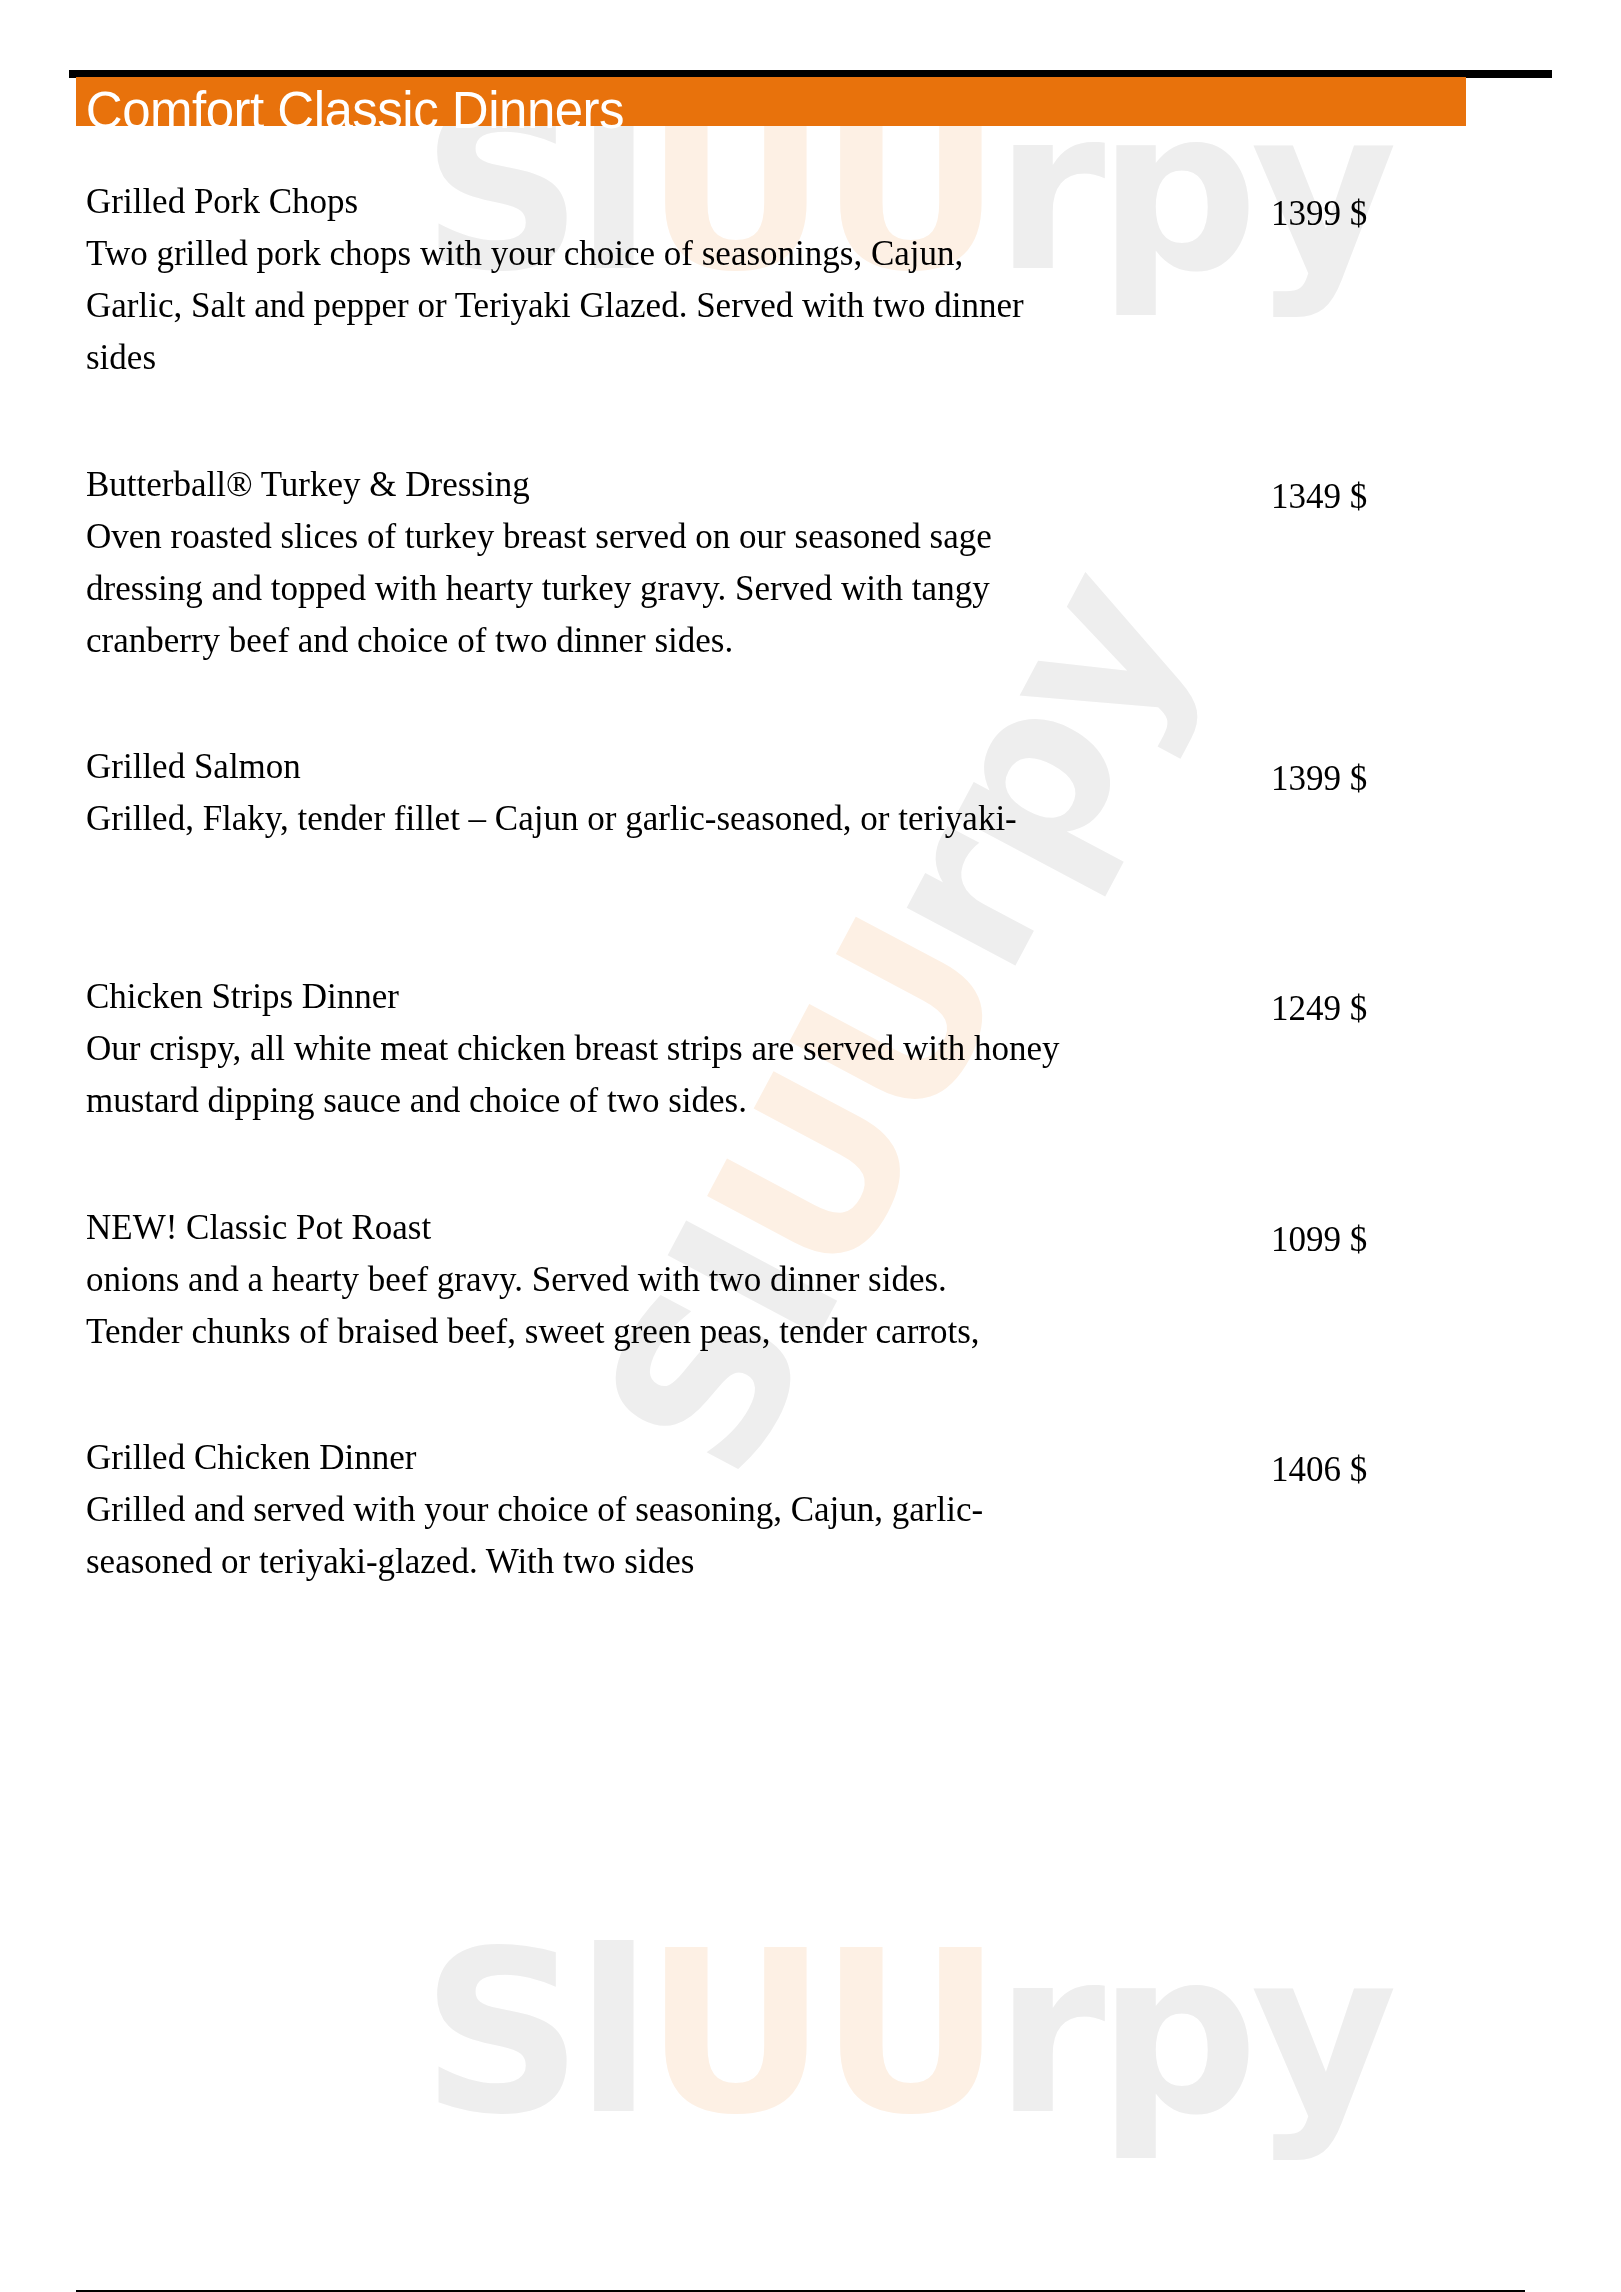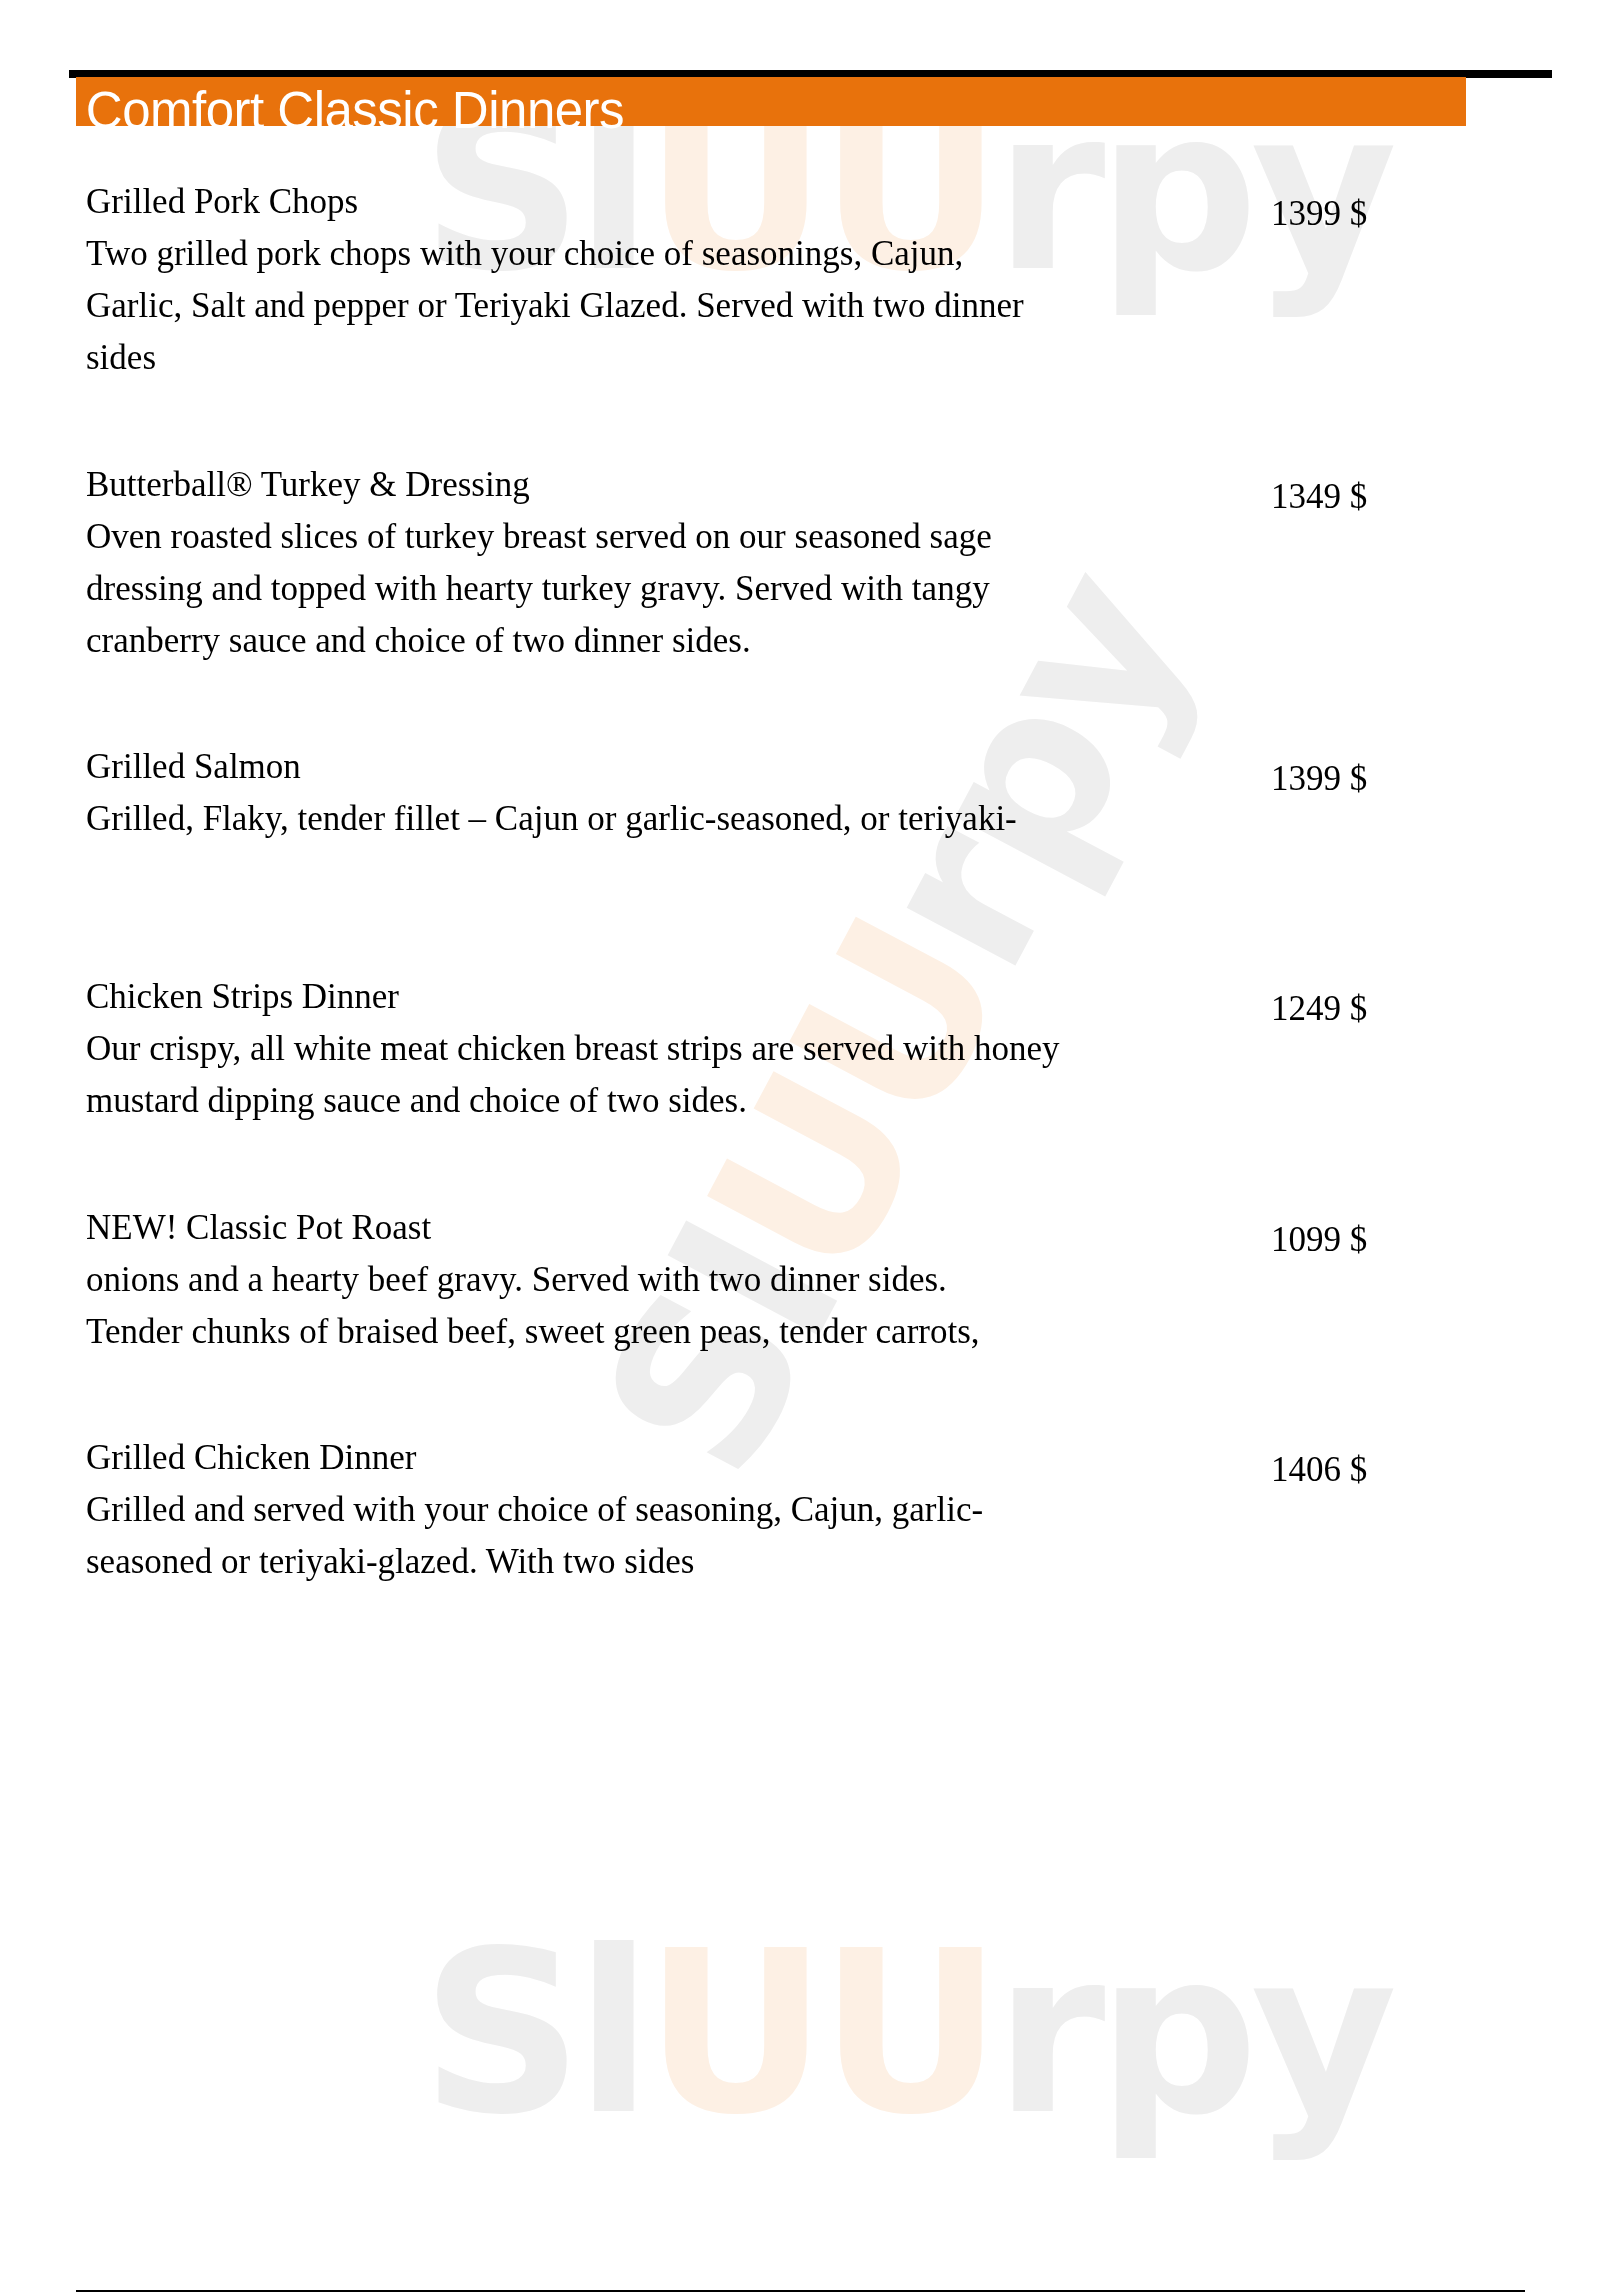--- a/index.html
+++ b/index.html
@@ -61,21 +61,21 @@
       <span>sides</span>
     </div>
   </div>
 
   <div class="item" style="top:459px;">
     <div class="item-name">Butterball® Turkey &amp; Dressing</div>
     <div class="item-price">1349 $</div>
     <div class="item-desc">
       <span>Oven roasted slices of turkey breast served on our seasoned sage</span>
       <span>dressing and topped with hearty turkey gravy. Served with tangy</span>
-      <span>cranberry sauce and choice of two dinner sides.</span>
+      <span>cranberry beef and choice of two dinner sides.</span>
     </div>
   </div>
 
   <div class="item" style="top:741px;">
     <div class="item-name">Grilled Salmon</div>
     <div class="item-price">1399 $</div>
     <div class="item-desc">
       <span>Grilled, Flaky, tender fillet – Cajun or garlic-seasoned, or teriyaki-</span>
     </div>
   </div>

